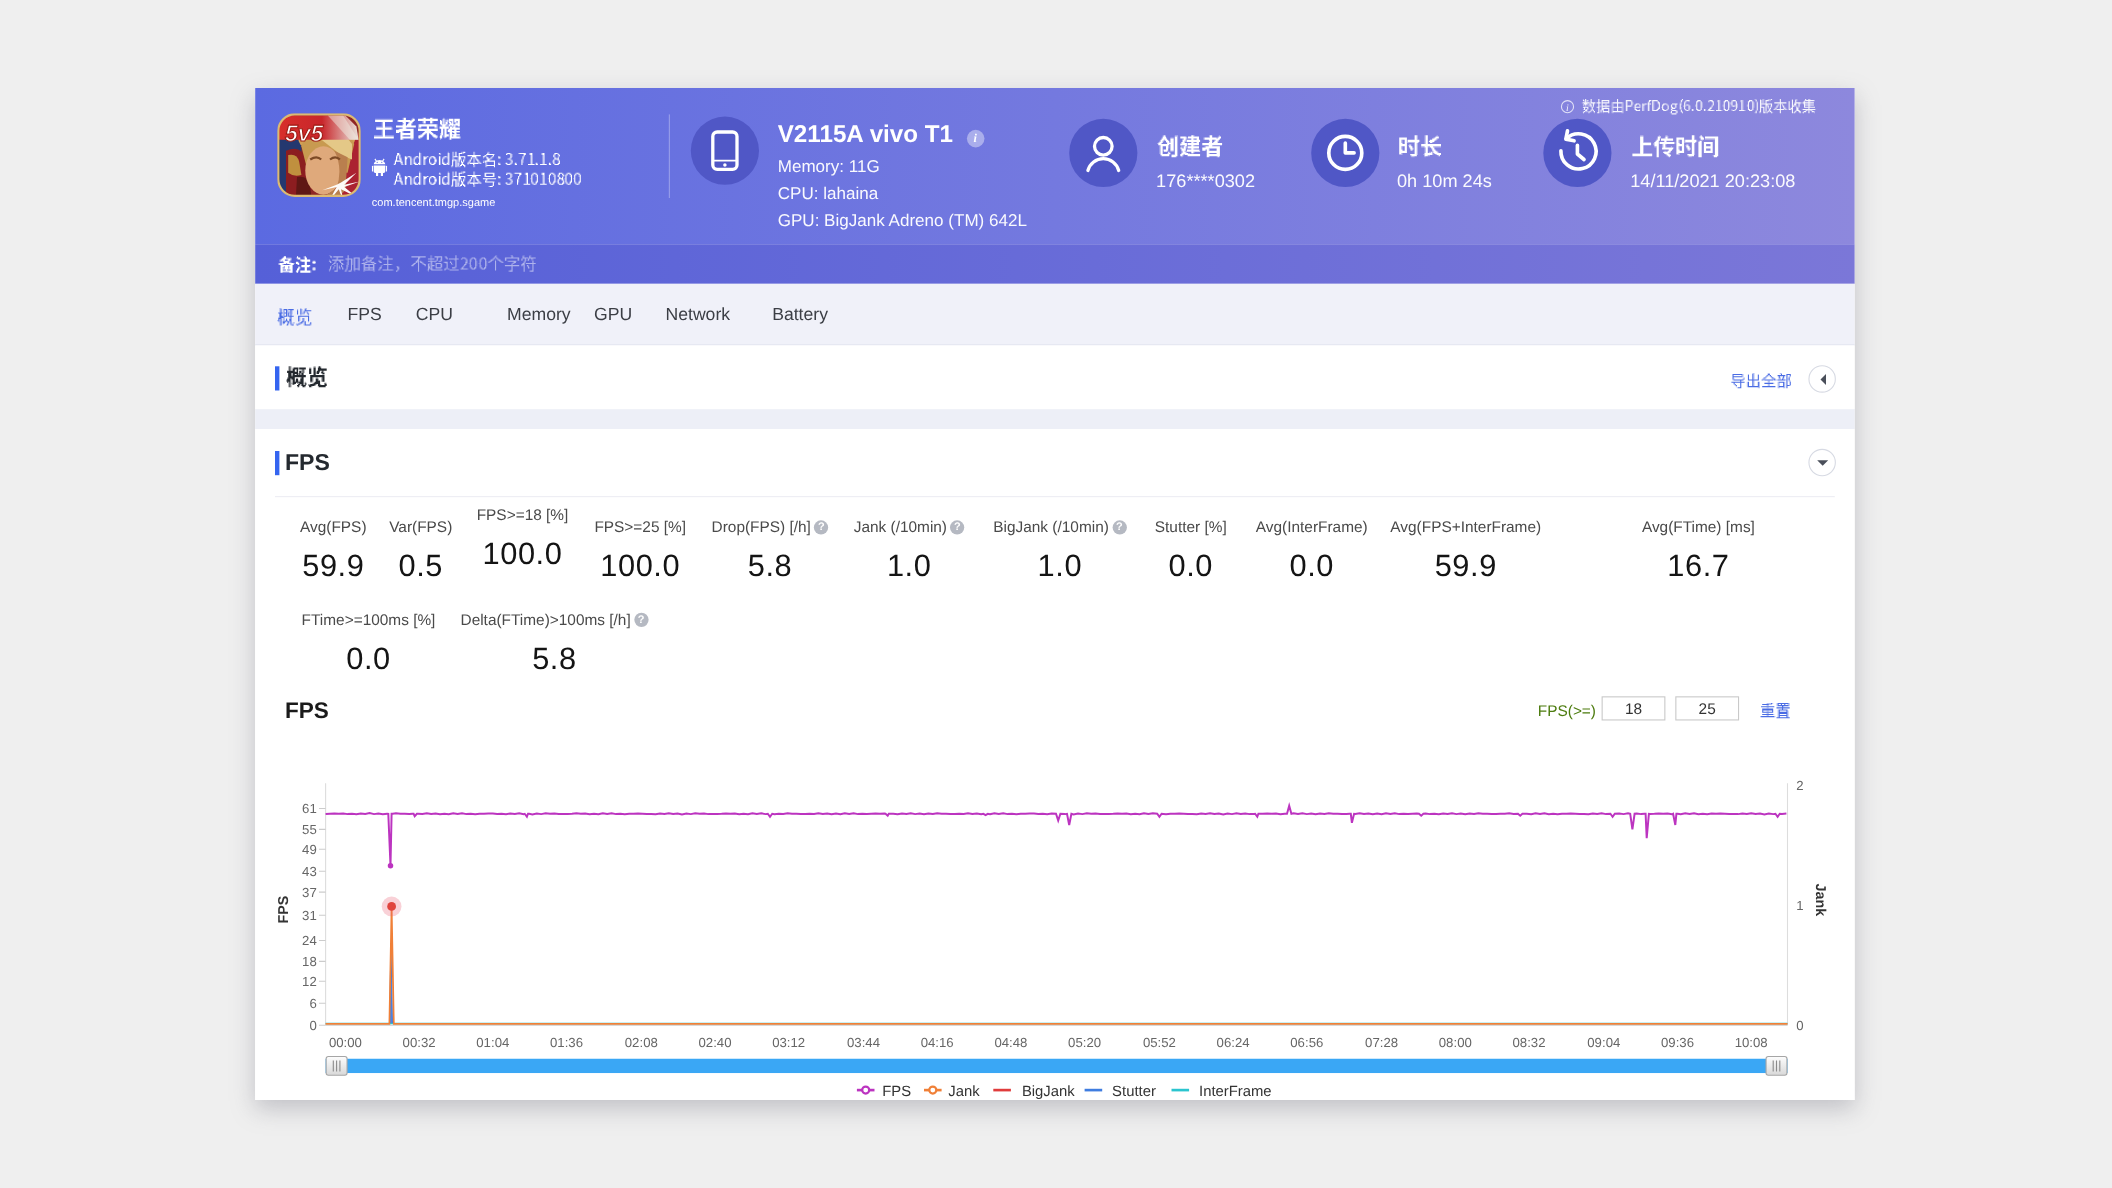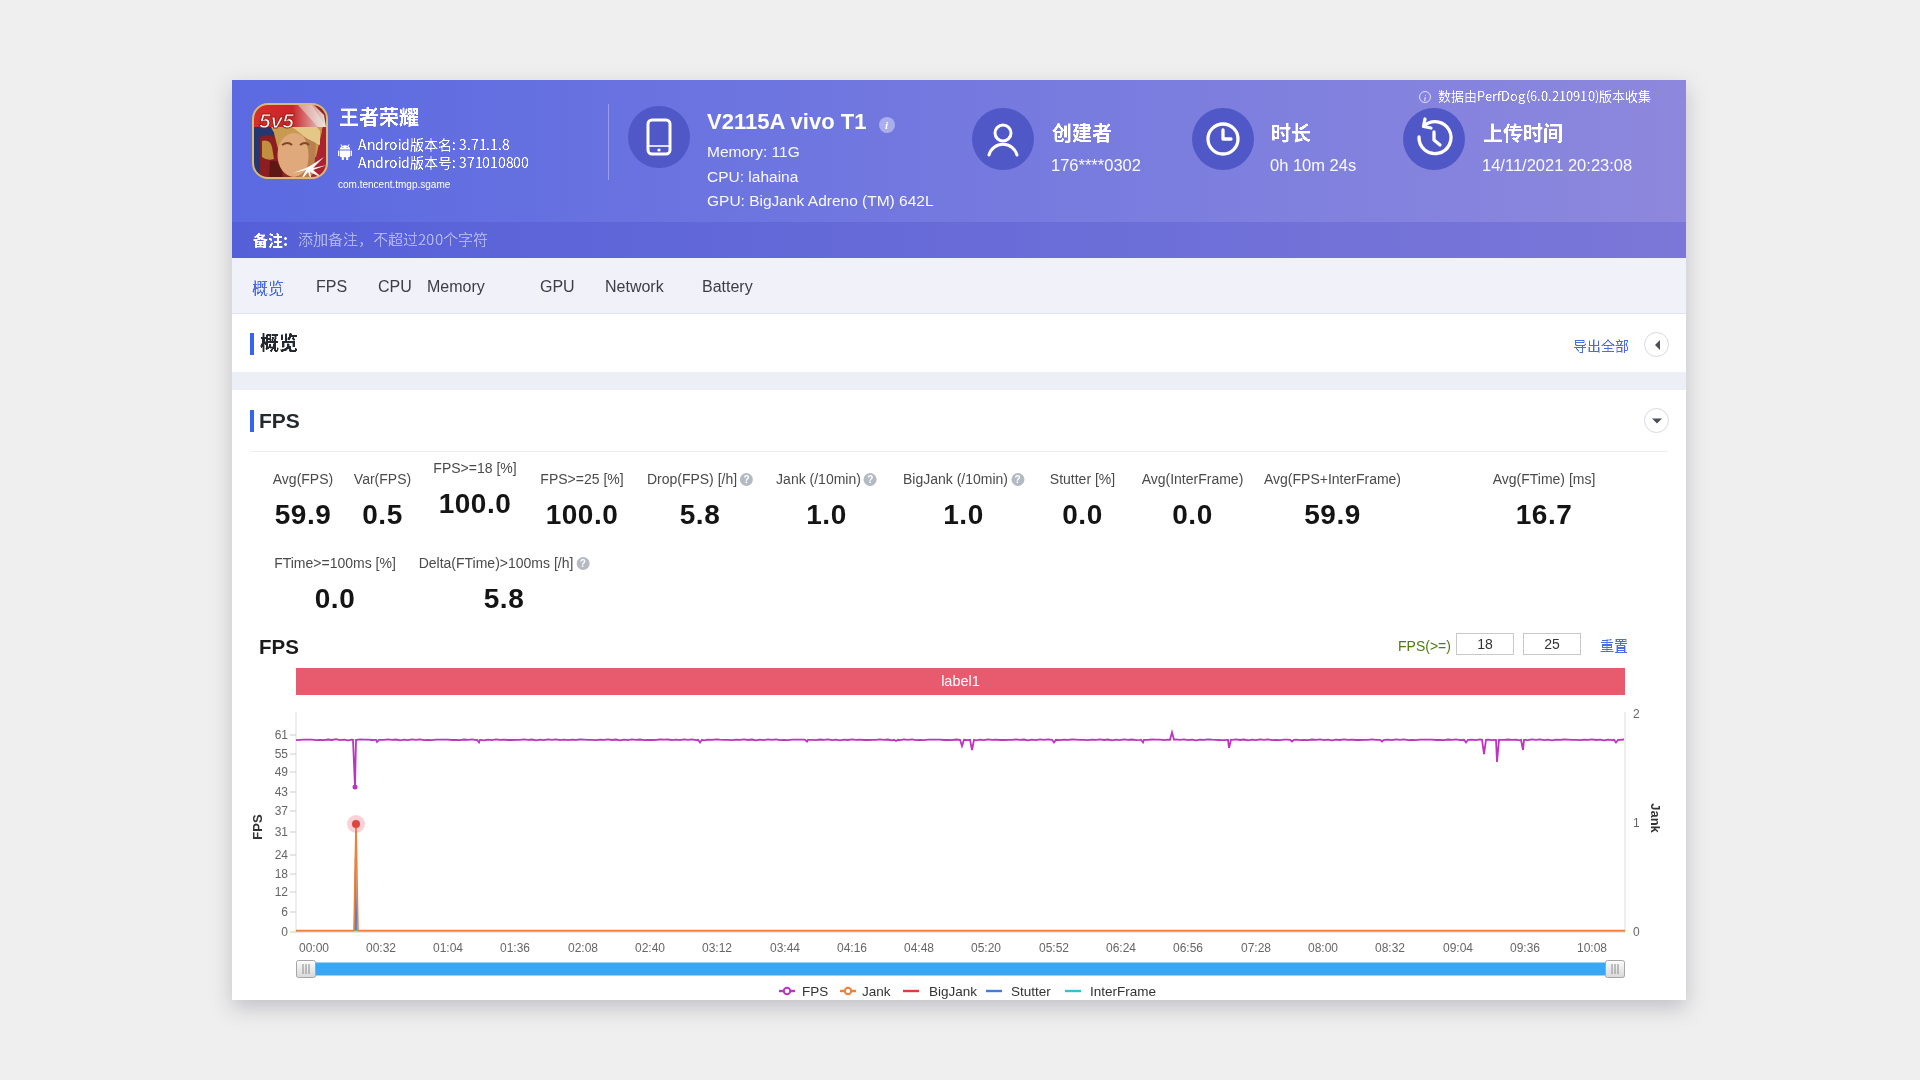--- a/index.html
+++ b/index.html
@@ -15,21 +15,21 @@
 .cbtn{position:absolute;width:25px;height:25px;border:1px solid #d7dae3;border-radius:50%;background:#fff}
 .cbtn i{position:absolute;left:50%;top:50%;border:5px solid transparent}
 .cbtn.l i{border-right-color:#4a4f5a;transform:translate(-70%,-50%)}
 .cbtn.d i{border-top-color:#4a4f5a;transform:translate(-50%,-25%)}
 .gicon{position:absolute;left:20px;top:23px}
 .wh{color:#fff}
 .circ{position:absolute;width:62px;height:62px;border-radius:50%;background:#5057c6}
 .hmeta{position:absolute;font-size:15.5px;color:rgba(255,255,255,.96);white-space:nowrap}
 .stat{position:absolute;transform:translateX(-50%);text-align:center;white-space:nowrap}
 .stat .lb{font-size:14px;color:#4a4a4a;display:flex;align-items:center;justify-content:center}
-.stat .vl{font-size:28px;font-weight:bold;color:#141414;margin-top:12px;letter-spacing:.5px}
+.stat .vl{font-size:28px;font-weight:normal;color:#141414;margin-top:12px;letter-spacing:.5px}
 .q{display:inline-block;width:13px;height:13px;border-radius:50%;background:#b5b9c2;color:#fff;font-size:10px;font-weight:bold;line-height:13px;text-align:center;margin-left:3px}
 .inp{position:absolute;width:58px;height:22px;border:1px solid #c9c9c9;background:#fff;font-size:14px;color:#333;text-align:center;line-height:20px}
 .blue{color:#4a6ce4}
 .info-i{display:inline-block;width:16px;height:16px;border-radius:50%;background:rgba(255,255,255,.4);color:#fff;font-style:italic;font-weight:bold;font-size:11px;line-height:16px;text-align:center;font-family:"Liberation Serif",serif}
 .oinfo{display:inline-block;width:12px;height:12px;border-radius:50%;border:1px solid rgba(255,255,255,.75);color:rgba(255,255,255,.9);font-size:9px;line-height:13px;text-align:center;font-style:italic;font-family:"Liberation Serif",serif}
 </style></head><body>
 <div class="panel">
 
   <div class="hdr">
     <svg class="gicon" width="76" height="76" viewBox="0 0 76 76">
@@ -174,21 +174,21 @@
 
   <div class="tabs">
     <span class="tab blue" style="left:19px;top:21px">
         <svg width="34" height="19" viewBox="0 0 34 19" style="display:block">
           <path fill="currentColor" d="M4 2h1v15h-1zM7 2h3v1h-3zM11 2h5v1h-5zM22 2h1v5h-1zM26 2h1v2h-1zM9 3h1v6h-1zM13 3h1v13h-1zM19 3h1v4h-1zM27 3h5v1h-5zM25 4h1v2h-1zM2 5h2v1h-2zM5 5h1v1h-1zM7 5h2v1h-2zM11 5h1v4h-1zM28 5h1v1h-1zM3 6h1v5h-1zM29 6h1v1h-1zM5 8h1v2h-1zM7 8h2v1h-2zM12 8h1v1h-1zM14 8h2v1h-2zM20 8h10v1h-10zM6 9h1v1h-1zM20 9h1v4h-1zM29 9h1v4h-1zM2 10h1v3h-1zM24 10h1v4h-1zM9 11h1v2h-1zM12 11h1v2h-1zM6 13h3v1h-3zM10 13h2v1h-2zM23 13h1v2h-1zM26 13h1v4h-1zM6 14h2v1h-2zM11 14h1v1h-1zM22 14h1v1h-1zM31 14h1v2h-1zM10 15h1v2h-1zM20 15h2v1h-2zM14 16h2v1h-2zM19 16h1v1h-1zM27 16h4v1h-4z"></path>
           <path fill="currentColor" opacity=".42" d="M3 1h2v1h-2zM22 1h1v1h-1zM26 1h2v1h-2zM3 2h1v3h-1zM6 2h1v7h-1zM10 2h1v7h-1zM19 2h1v1h-1zM23 2h1v5h-1zM27 2h1v1h-1zM7 3h1v2h-1zM14 3h1v4h-1zM25 3h1v1h-1zM11 4h2v1h-2zM26 4h3v1h-3zM12 5h1v1h-1zM24 5h1v2h-1zM29 5h1v1h-1zM7 6h1v2h-1zM25 6h1v1h-1zM28 6h1v1h-1zM22 7h1v1h-1zM29 7h1v1h-1zM2 9h1v1h-1zM7 9h1v4h-1zM12 9h1v2h-1zM21 9h1v4h-1zM6 10h1v3h-1zM9 10h1v1h-1zM25 10h1v7h-1zM3 11h1v6h-1zM1 12h1v1h-1zM8 12h1v1h-1zM10 12h1v1h-1zM2 13h1v1h-1zM9 13h1v1h-1zM12 13h1v1h-1zM20 13h1v1h-1zM29 13h1v1h-1zM10 14h1v1h-1zM15 14h2v1h-2zM21 14h1v1h-1zM6 15h1v1h-1zM11 15h1v1h-1zM14 15h2v1h-2zM18 15h2v1h-2zM22 15h1v1h-1zM30 15h1v1h-1zM9 16h1v1h-1zM13 16h1v1h-1zM18 16h1v1h-1zM20 16h1v1h-1zM31 16h1v1h-1z"></path>
         </svg>
       </span>
     <span class="tab" style="left:84px">FPS</span>
     <span class="tab" style="left:146px">CPU</span>
-    <span class="tab" style="left:195px">Memory</span>
+    <span class="tab" style="left:229px">Memory</span>
     <span class="tab" style="left:308px">GPU</span>
     <span class="tab" style="left:373px">Network</span>
     <span class="tab" style="left:470px">Battery</span>
   </div>
 
   <div class="ovrow">
     <div class="vbar" style="left:18px;top:19px"></div>
     <div style="position:absolute;left:27px;top:18px;color:#24292f">
         <svg width="40" height="22" viewBox="0 0 40 22" style="display:block">
           <path fill="currentColor" d="M4 1h1v19h-1zM31 1h1v5h-1zM8 2h4v2h-4zM13 2h6v2h-6zM26 2h2v9h-2zM30 2h1v6h-1zM32 2h1v3h-1zM7 3h1v15h-1zM22 3h2v5h-2zM33 3h5v2h-5zM8 4h1v13h-1zM11 4h1v7h-1zM16 4h1v16h-1zM2 5h2v2h-2zM5 5h2v2h-2zM13 5h2v2h-2zM29 5h1v3h-1zM34 5h1v3h-1zM9 6h2v2h-2zM33 6h1v1h-1zM3 7h1v8h-1zM5 7h1v5h-1zM13 7h1v4h-1zM15 7h1v12h-1zM35 7h1v1h-1zM9 9h2v2h-2zM12 9h1v2h-1zM14 9h1v2h-1zM17 9h2v2h-2zM23 9h3v2h-3zM28 9h8v2h-8zM6 10h1v3h-1zM23 11h2v4h-2zM34 11h2v4h-2zM2 12h1v4h-1zM10 12h2v4h-2zM14 12h1v5h-1zM28 12h2v5h-2zM30 14h2v5h-2zM9 15h1v2h-1zM12 15h2v1h-2zM27 15h1v3h-1zM13 16h1v2h-1zM18 16h1v3h-1zM26 16h1v3h-1zM36 16h1v4h-1zM12 17h1v3h-1zM23 17h3v2h-3zM37 17h1v2h-1zM11 18h1v1h-1zM17 18h1v2h-1zM22 18h1v2h-1zM32 18h4v2h-4zM23 19h1v1h-1zM31 19h1v1h-1z"></path>
@@ -269,21 +269,20 @@
     <div style="position:absolute;left:27px;top:245px;font-size:20.5px;font-weight:bold;color:#1a1a1a">FPS</div>
     <div style="position:absolute;left:1166px;top:248px;font-size:14px;color:#4d7c0f">FPS(&gt;=)</div>
     <div class="inp" style="left:1224px;top:243px">18</div>
     <div class="inp" style="left:1291px;top:243px">25</div>
     <div style="position:absolute;left:1367px;top:248px" class="blue">
         <svg width="30" height="16" viewBox="0 0 30 16" style="display:block">
           <path fill="currentColor" d="M11 1h1v1h-1zM17 1h10v1h-10zM3 2h6v1h-6zM17 2h1v2h-1zM20 2h1v2h-1zM23 2h1v2h-1zM18 3h2v1h-2zM21 3h2v1h-2zM24 3h3v1h-3zM2 4h12v1h-12zM21 4h1v4h-1zM16 5h5v1h-5zM22 5h6v1h-6zM3 6h10v2h-10zM18 7h3v1h-3zM22 7h4v1h-4zM3 8h1v2h-1zM12 8h1v2h-1zM18 8h1v7h-1zM25 8h1v7h-1zM4 9h8v1h-8zM19 9h6v2h-6zM3 11h10v1h-10zM19 12h6v1h-6zM2 13h12v1h-12zM16 14h2v1h-2zM19 14h6v1h-6zM26 14h2v1h-2z"></path>
           <path fill="currentColor" opacity=".42" d="M7 1h4v1h-4zM12 1h1v1h-1zM16 1h1v3h-1zM27 1h1v3h-1zM9 2h3v1h-3zM26 2h1v1h-1zM7 3h2v1h-2zM22 4h1v1h-1zM7 5h2v1h-2zM17 7h1v7h-1zM7 8h2v1h-2zM26 8h1v6h-1zM7 10h2v1h-2zM13 11h1v1h-1zM7 12h2v1h-2zM1 13h1v1h-1zM14 13h1v1h-1z"></path>
         </svg>
       </div>
-    <div style="position:absolute;left:64px;top:278px;width:1329px;height:27px;background:#e85a6e;color:#fff;font-size:14.5px;text-align:center;line-height:27px">label1</div>
     <svg style="position:absolute;left:0;top:300px" width="1454" height="310" viewBox="0 0 1454 310" font-family="Liberation Sans">
       <defs>
         <linearGradient id="hg" x1="0" y1="0" x2="0" y2="1">
           <stop offset="0" stop-color="#fdfdfd"></stop>
             <stop offset="1" stop-color="#d8d8d8"></stop>
         </linearGradient>
       </defs>
       <path d="M64 22V242" stroke="#ddd"></path>
         <path d="M1393 22V242" stroke="#ddd"></path>
       <path d="M64 242H1393" stroke="#ccc"></path>

